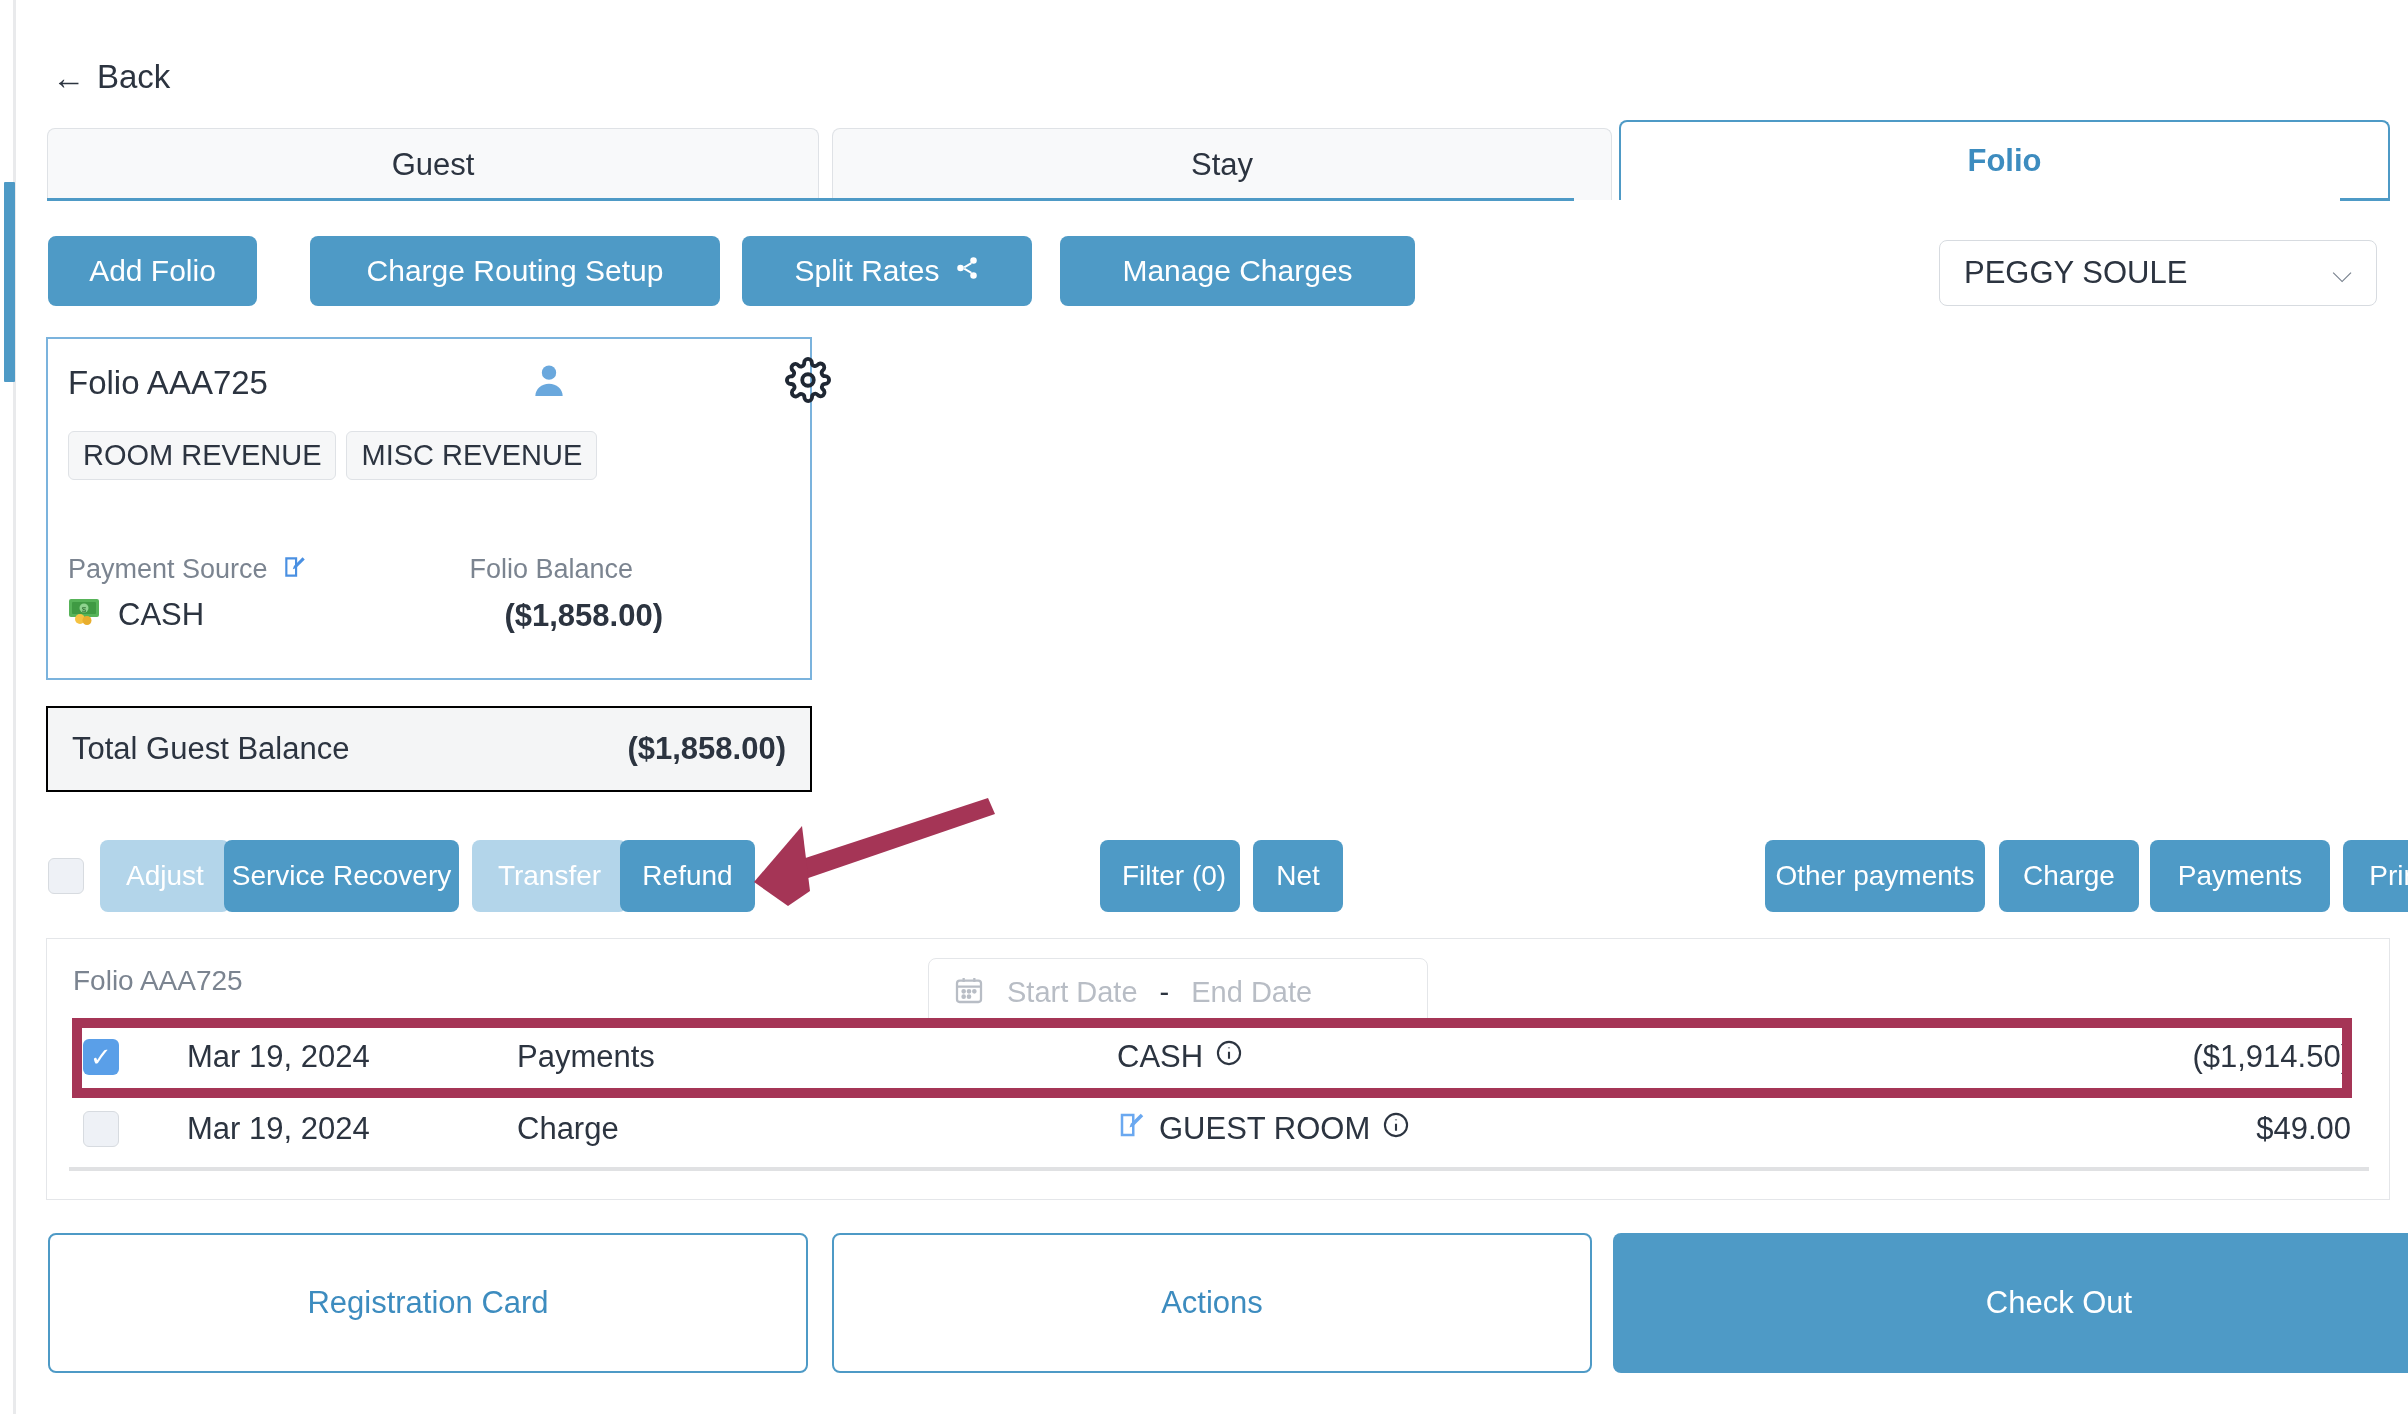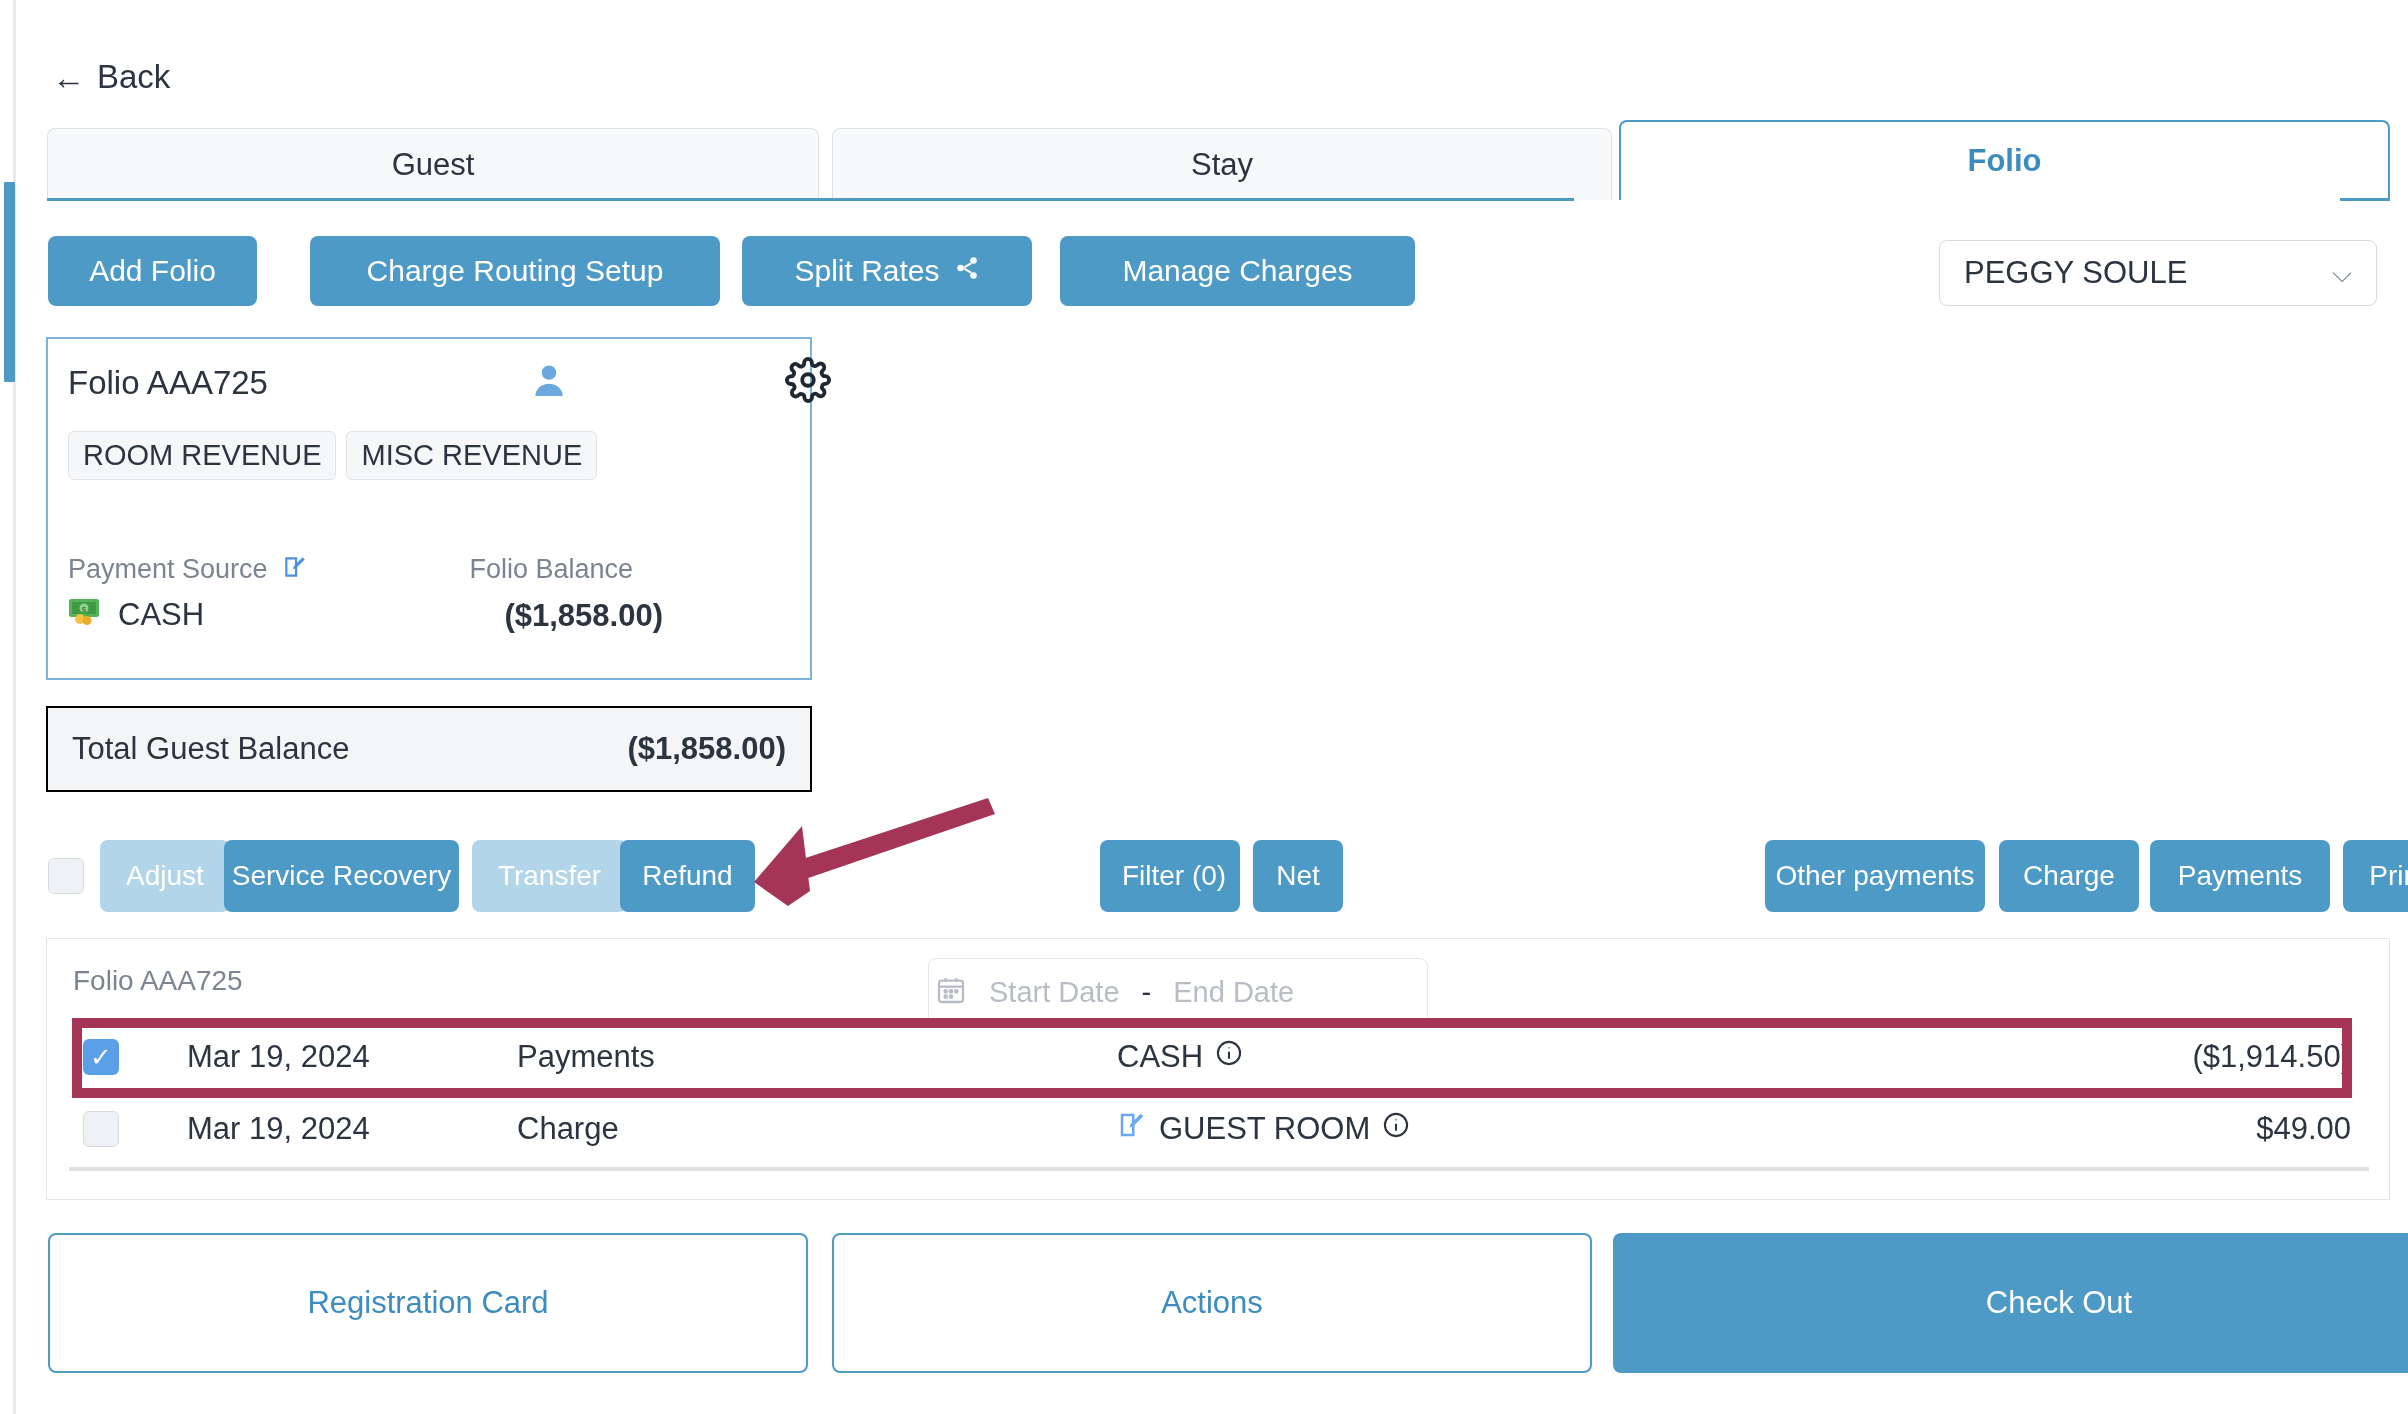--- a/index.html
+++ b/index.html
@@ -90,21 +90,21 @@
 
   
   .arrow { position:absolute; left:740px; top:790px; width:270px; height:130px; pointer-events:none; }
 
   
   .table { position:absolute; left:46px; top:938px; width:2344px; height:262px;
            border:1px solid #e4e6e9; background:#fff; }
   .tbl-sub { position:absolute; left:26px; top:26px; font-size:28px; color:#7b8490; }
   .datefield { position:absolute; left:928px; top:958px; width:500px; height:68px;
                border:1px solid #e4e6e9; border-radius:8px; background:#fff;
-               display:flex; align-items:center; gap:22px; padding-left:6px; }
+               display:flex; align-items:center; gap:22px; padding-left:24px; }
   .dph { font-size:29px; color:#b8bdc5; }
   .dash { font-size:29px; color:#2c3440; }
 
   .row { position:absolute; left:0; width:2344px; height:72px; display:flex; align-items:center; }
   .row.r1 { top:82px; }
   .row.r2 { top:154px; }
   .cb { width:36px; height:36px; border-radius:6px; margin-left:36px; flex:none; }
   .cb.on { background:#5a9fe8; display:flex; align-items:center; justify-content:center; }
   .cb.off { background:#eef1f6; border:1px solid #d7dbe0; }
   .cb .tick { color:#fff; font-size:26px; line-height:1; }

